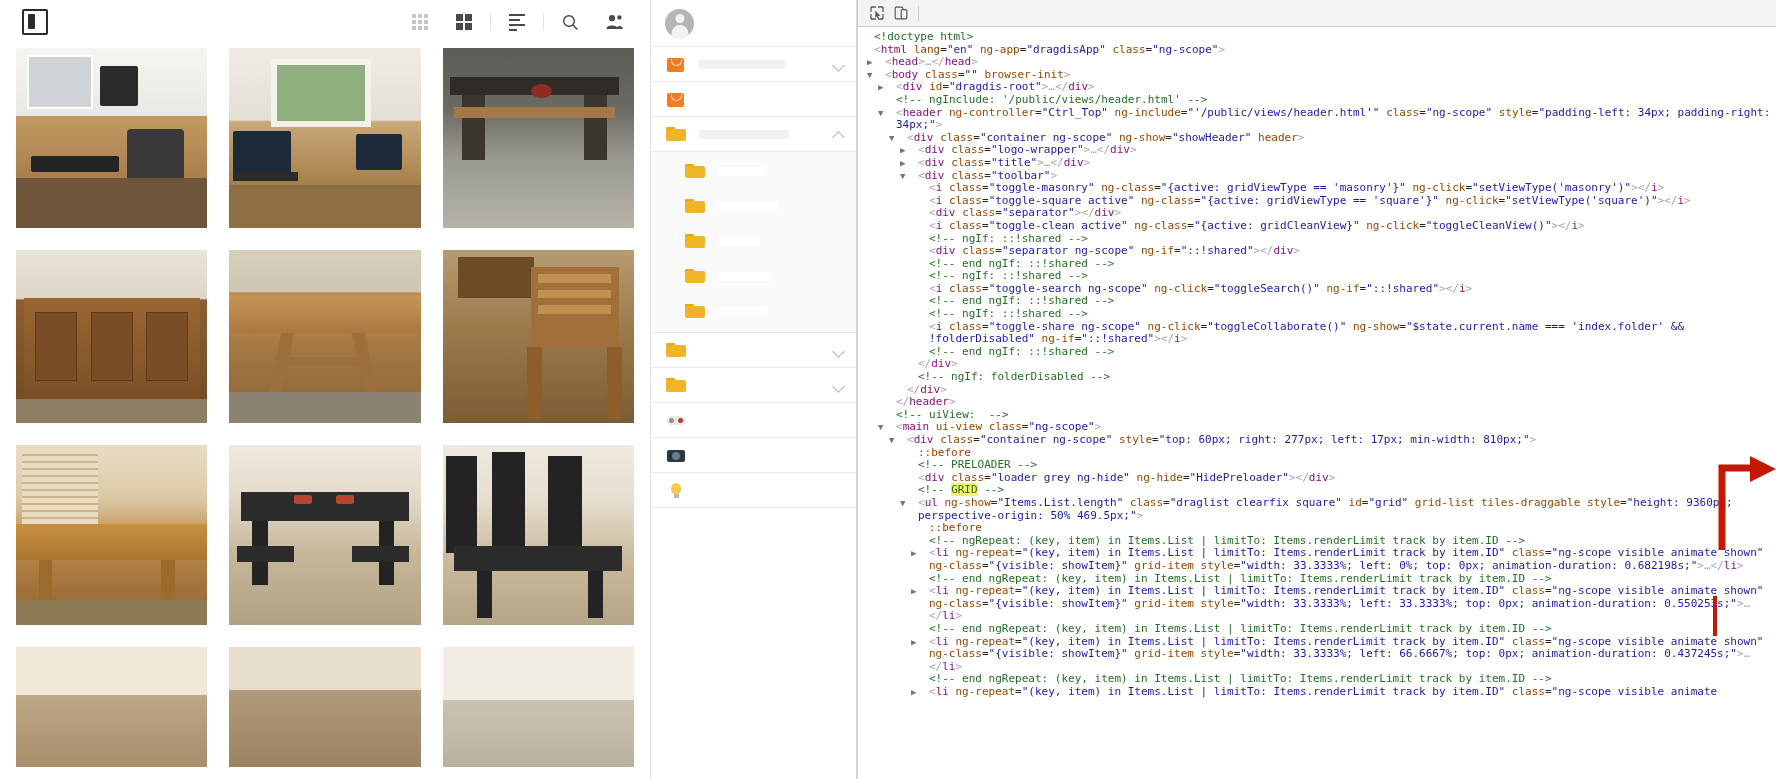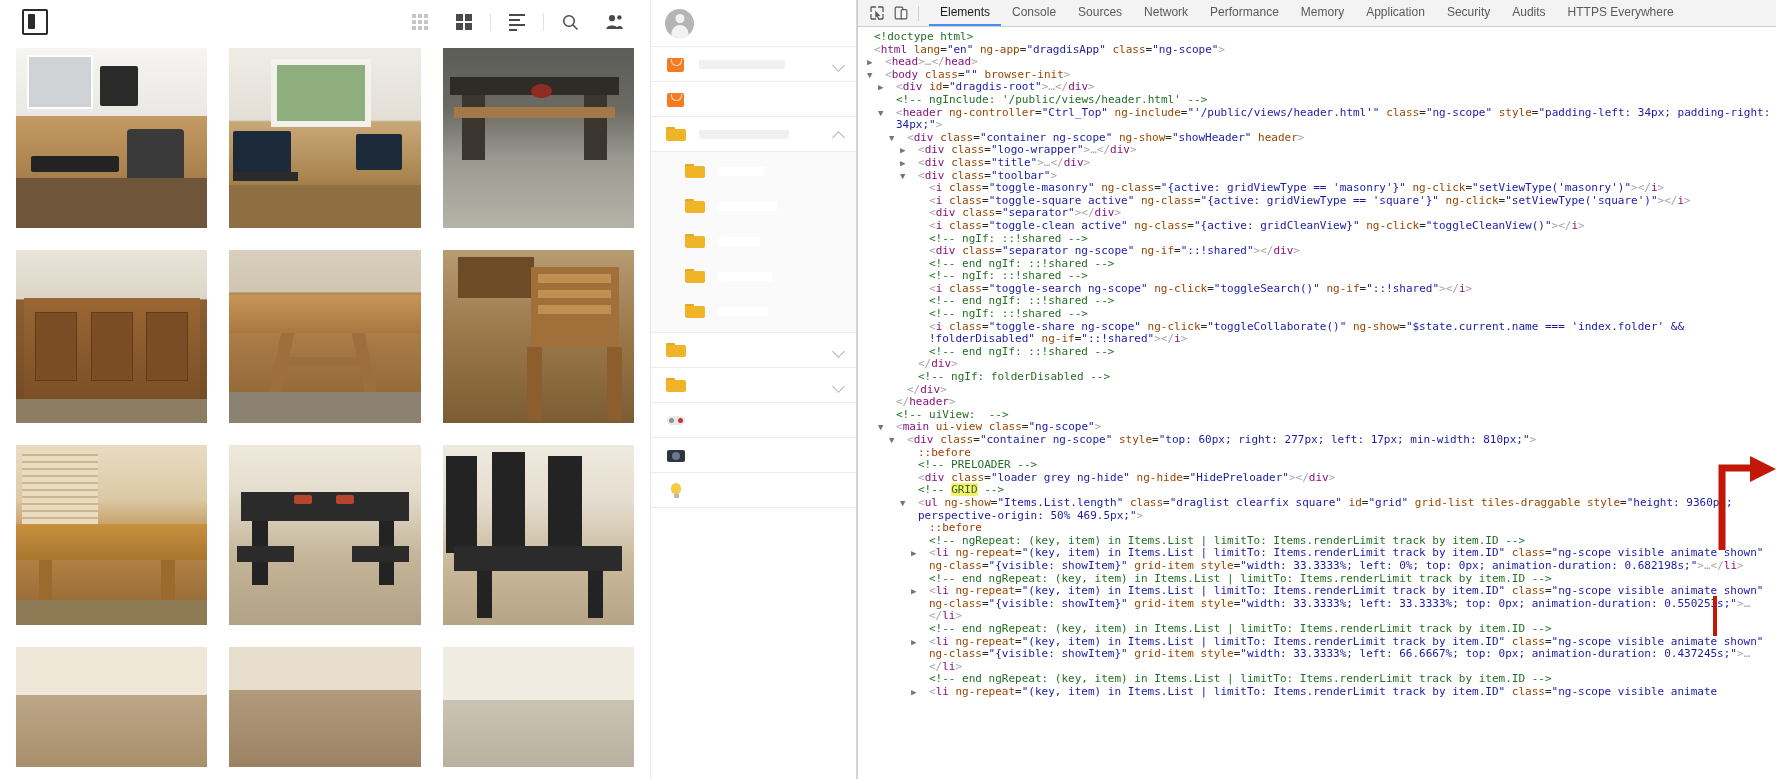--- a/index.html
+++ b/index.html
@@ -487,32 +487,20 @@
           </svg>
         </div>
         <div class="dt-tbtn">
           <svg width="14" height="14" viewBox="0 0 14 14">
             <rect x="1.2" y="1.2" width="7.6" height="11.6" rx="1" fill="none" stroke="#5a5a5a" stroke-width="1.2"></rect>
             <rect x="7.2" y="3.6" width="5.6" height="9.2" rx="1" fill="#fff" stroke="#5a5a5a" stroke-width="1.2"></rect>
           </svg>
         </div>
         <div class="vsep"></div>
       </div>
-      <div id="dt-tabs" style="display:flex;">
-          <div class="dt-tab active">Elements</div>
-          <div class="dt-tab">Console</div>
-          <div class="dt-tab">Sources</div>
-          <div class="dt-tab">Network</div>
-          <div class="dt-tab">Performance</div>
-          <div class="dt-tab">Memory</div>
-          <div class="dt-tab">Application</div>
-          <div class="dt-tab">Security</div>
-          <div class="dt-tab">Audits</div>
-          <div class="dt-tab">HTTPS Everywhere</div>
-        </div>
     </div>
 
     <div class="dt-body" id="dt-body"><div class="dt-line" style="padding-left:10px; text-indent:-9px;"><span class="arw none"></span><span class="cm">&lt;!doctype html&gt;</span></div><div class="dt-line" style="padding-left:10px; text-indent:-9px;"><span class="arw none"></span><span class="pk">&lt;</span><span class="tg">html</span> <span class="at">lang</span>=<span class="av">"en"</span> <span class="at">ng-app</span>=<span class="av">"dragdisApp"</span> <span class="at">class</span>=<span class="av">"ng-scope"</span><span class="pk">&gt;</span></div><div class="dt-line" style="padding-left:21px; text-indent:-9px;"><span class="arw closed"></span><span class="pk">&lt;</span><span class="tg">head</span><span class="pk">&gt;</span><span class="pk">…</span><span class="pk">&lt;/</span><span class="tg">head</span><span class="pk">&gt;</span></div><div class="dt-line" style="padding-left:21px; text-indent:-9px;"><span class="arw open"></span><span class="pk">&lt;</span><span class="tg">body</span> <span class="at">class</span>=<span class="av">"</span><span class="spacer-body"></span><span class="av">"</span> <span class="at">browser-init</span><span class="pk">&gt;</span></div><div class="dt-line" style="padding-left:32px; text-indent:-9px;"><span class="arw closed"></span><span class="pk">&lt;</span><span class="tg">div</span> <span class="at">id</span>=<span class="av">"dragdis-root"</span><span class="pk">&gt;</span><span class="pk">…</span><span class="pk">&lt;/</span><span class="tg">div</span><span class="pk">&gt;</span></div><div class="dt-line" style="padding-left:32px; text-indent:-9px;"><span class="arw none"></span><span class="cm">&lt;!-- ngInclude: '/public/views/header.html' --&gt;</span></div><div class="dt-line" style="padding-left:32px; text-indent:-9px;"><span class="arw open"></span><span class="pk">&lt;</span><span class="tg">header</span> <span class="at">ng-controller</span>=<span class="av">"Ctrl_Top"</span> <span class="at">ng-include</span>=<span class="av">"'/public/views/header.html'"</span> <span class="at">class</span>=<span class="av">"ng-scope"</span> <span class="at">style</span>=<span class="av">"padding-left: 34px; padding-right: 34px;"</span><span class="pk">&gt;</span></div><div class="dt-line" style="padding-left:43px; text-indent:-9px;"><span class="arw open"></span><span class="pk">&lt;</span><span class="tg">div</span> <span class="at">class</span>=<span class="av">"container ng-scope"</span> <span class="at">ng-show</span>=<span class="av">"showHeader"</span> <span class="at">header</span><span class="pk">&gt;</span></div><div class="dt-line" style="padding-left:54px; text-indent:-9px;"><span class="arw closed"></span><span class="pk">&lt;</span><span class="tg">div</span> <span class="at">class</span>=<span class="av">"logo-wrapper"</span><span class="pk">&gt;</span><span class="pk">…</span><span class="pk">&lt;/</span><span class="tg">div</span><span class="pk">&gt;</span></div><div class="dt-line" style="padding-left:54px; text-indent:-9px;"><span class="arw closed"></span><span class="pk">&lt;</span><span class="tg">div</span> <span class="at">class</span>=<span class="av">"title"</span><span class="pk">&gt;</span><span class="pk">…</span><span class="pk">&lt;/</span><span class="tg">div</span><span class="pk">&gt;</span></div><div class="dt-line" style="padding-left:54px; text-indent:-9px;"><span class="arw open"></span><span class="pk">&lt;</span><span class="tg">div</span> <span class="at">class</span>=<span class="av">"toolbar"</span><span class="pk">&gt;</span></div><div class="dt-line" style="padding-left:65px; text-indent:-9px;"><span class="arw none"></span><span class="pk">&lt;</span><span class="tg">i</span> <span class="at">class</span>=<span class="av">"toggle-masonry"</span> <span class="at">ng-class</span>=<span class="av">"{active: gridViewType == 'masonry'}"</span> <span class="at">ng-click</span>=<span class="av">"setViewType('masonry')"</span><span class="pk">&gt;&lt;/</span><span class="tg">i</span><span class="pk">&gt;</span></div><div class="dt-line" style="padding-left:65px; text-indent:-9px;"><span class="arw none"></span><span class="pk">&lt;</span><span class="tg">i</span> <span class="at">class</span>=<span class="av">"toggle-square active"</span> <span class="at">ng-class</span>=<span class="av">"{active: gridViewType == 'square'}"</span> <span class="at">ng-click</span>=<span class="av">"setViewType('square')"</span><span class="pk">&gt;&lt;/</span><span class="tg">i</span><span class="pk">&gt;</span></div><div class="dt-line" style="padding-left:65px; text-indent:-9px;"><span class="arw none"></span><span class="pk">&lt;</span><span class="tg">div</span> <span class="at">class</span>=<span class="av">"separator"</span><span class="pk">&gt;&lt;/</span><span class="tg">div</span><span class="pk">&gt;</span></div><div class="dt-line" style="padding-left:65px; text-indent:-9px;"><span class="arw none"></span><span class="pk">&lt;</span><span class="tg">i</span> <span class="at">class</span>=<span class="av">"toggle-clean active"</span> <span class="at">ng-class</span>=<span class="av">"{active: gridCleanView}"</span> <span class="at">ng-click</span>=<span class="av">"toggleCleanView()"</span><span class="pk">&gt;&lt;/</span><span class="tg">i</span><span class="pk">&gt;</span></div><div class="dt-line" style="padding-left:65px; text-indent:-9px;"><span class="arw none"></span><span class="cm">&lt;!-- ngIf: ::!shared --&gt;</span></div><div class="dt-line" style="padding-left:65px; text-indent:-9px;"><span class="arw none"></span><span class="pk">&lt;</span><span class="tg">div</span> <span class="at">class</span>=<span class="av">"separator ng-scope"</span> <span class="at">ng-if</span>=<span class="av">"::!shared"</span><span class="pk">&gt;&lt;/</span><span class="tg">div</span><span class="pk">&gt;</span></div><div class="dt-line" style="padding-left:65px; text-indent:-9px;"><span class="arw none"></span><span class="cm">&lt;!-- end ngIf: ::!shared --&gt;</span></div><div class="dt-line" style="padding-left:65px; text-indent:-9px;"><span class="arw none"></span><span class="cm">&lt;!-- ngIf: ::!shared --&gt;</span></div><div class="dt-line" style="padding-left:65px; text-indent:-9px;"><span class="arw none"></span><span class="pk">&lt;</span><span class="tg">i</span> <span class="at">class</span>=<span class="av">"toggle-search ng-scope"</span> <span class="at">ng-click</span>=<span class="av">"toggleSearch()"</span> <span class="at">ng-if</span>=<span class="av">"::!shared"</span><span class="pk">&gt;&lt;/</span><span class="tg">i</span><span class="pk">&gt;</span></div><div class="dt-line" style="padding-left:65px; text-indent:-9px;"><span class="arw none"></span><span class="cm">&lt;!-- end ngIf: ::!shared --&gt;</span></div><div class="dt-line" style="padding-left:65px; text-indent:-9px;"><span class="arw none"></span><span class="cm">&lt;!-- ngIf: ::!shared --&gt;</span></div><div class="dt-line" style="padding-left:65px; text-indent:-9px;"><span class="arw none"></span><span class="pk">&lt;</span><span class="tg">i</span> <span class="at">class</span>=<span class="av">"toggle-share ng-scope"</span> <span class="at">ng-click</span>=<span class="av">"toggleCollaborate()"</span> <span class="at">ng-show</span>=<span class="av">"$state.current.name === 'index.folder' &amp;&amp; !folderDisabled"</span> <span class="at">ng-if</span>=<span class="av">"::!shared"</span><span class="pk">&gt;&lt;/</span><span class="tg">i</span><span class="pk">&gt;</span></div><div class="dt-line" style="padding-left:65px; text-indent:-9px;"><span class="arw none"></span><span class="cm">&lt;!-- end ngIf: ::!shared --&gt;</span></div><div class="dt-line" style="padding-left:54px; text-indent:-9px;"><span class="arw none"></span><span class="pk">&lt;/</span><span class="tg">div</span><span class="pk">&gt;</span></div><div class="dt-line" style="padding-left:54px; text-indent:-9px;"><span class="arw none"></span><span class="cm">&lt;!-- ngIf: folderDisabled --&gt;</span></div><div class="dt-line" style="padding-left:43px; text-indent:-9px;"><span class="arw none"></span><span class="pk">&lt;/</span><span class="tg">div</span><span class="pk">&gt;</span></div><div class="dt-line" style="padding-left:32px; text-indent:-9px;"><span class="arw none"></span><span class="pk">&lt;/</span><span class="tg">header</span><span class="pk">&gt;</span></div><div class="dt-line" style="padding-left:32px; text-indent:-9px;"><span class="arw none"></span><span class="cm">&lt;!-- uiView:  --&gt;</span></div><div class="dt-line" style="padding-left:32px; text-indent:-9px;"><span class="arw open"></span><span class="pk">&lt;</span><span class="tg">main</span> <span class="at">ui-view</span> <span class="at">class</span>=<span class="av">"ng-scope"</span><span class="pk">&gt;</span></div><div class="dt-line" style="padding-left:43px; text-indent:-9px;"><span class="arw open"></span><span class="pk">&lt;</span><span class="tg">div</span> <span class="at">class</span>=<span class="av">"container ng-scope"</span> <span class="at">style</span>=<span class="av">"top: 60px; right: 277px; left: 17px; min-width: 810px;"</span><span class="pk">&gt;</span></div><div class="dt-line" style="padding-left:54px; text-indent:-9px;"><span class="arw none"></span><span class="ps">::before</span></div><div class="dt-line" style="padding-left:54px; text-indent:-9px;"><span class="arw none"></span><span class="cm">&lt;!-- PRELOADER --&gt;</span></div><div class="dt-line" style="padding-left:54px; text-indent:-9px;"><span class="arw none"></span><span class="pk">&lt;</span><span class="tg">div</span> <span class="at">class</span>=<span class="av">"loader grey ng-hide"</span> <span class="at">ng-hide</span>=<span class="av">"HidePreloader"</span><span class="pk">&gt;&lt;/</span><span class="tg">div</span><span class="pk">&gt;</span></div><div class="dt-line" style="padding-left:54px; text-indent:-9px;"><span class="arw none"></span><span class="cm">&lt;!-- <span class="hl">GRID</span> --&gt;</span></div><div class="dt-line" style="padding-left:54px; text-indent:-9px;"><span class="arw open"></span><span class="pk">&lt;</span><span class="tg">ul</span> <span class="at">ng-show</span>=<span class="av">"Items.List.length"</span> <span class="at">class</span>=<span class="av">"draglist clearfix square"</span> <span class="at">id</span>=<span class="av">"grid"</span> <span class="at">grid-list</span> <span class="at">tiles-draggable</span> <span class="at">style</span>=<span class="av">"height: 9360px; perspective-origin: 50% 469.5px;"</span><span class="pk">&gt;</span></div><div class="dt-line" style="padding-left:65px; text-indent:-9px;"><span class="arw none"></span><span class="ps">::before</span></div><div class="dt-line" style="padding-left:65px; text-indent:-9px;"><span class="arw none"></span><span class="cm">&lt;!-- ngRepeat: (key, item) in Items.List | limitTo: Items.renderLimit track by item.ID --&gt;</span></div><div class="dt-line" style="padding-left:65px; text-indent:-9px;"><span class="arw closed"></span><span class="pk">&lt;</span><span class="tg">li</span> <span class="at">ng-repeat</span>=<span class="av">"(key, item) in Items.List | limitTo: Items.renderLimit track by item.ID"</span> <span class="at">class</span>=<span class="av">"ng-scope visible animate shown"</span> <span class="at">ng-class</span>=<span class="av">"{visible: showItem}"</span> <span class="at">grid-item</span> <span class="at">style</span>=<span class="av">"width: 33.3333%; left: 0%; top: 0px; animation-duration: 0.682198s;"</span><span class="pk">&gt;</span><span class="pk">…</span><span class="pk">&lt;/</span><span class="tg">li</span><span class="pk">&gt;</span></div><div class="dt-line" style="padding-left:65px; text-indent:-9px;"><span class="arw none"></span><span class="cm">&lt;!-- end ngRepeat: (key, item) in Items.List | limitTo: Items.renderLimit track by item.ID --&gt;</span></div><div class="dt-line" style="padding-left:65px; text-indent:-9px;"><span class="arw closed"></span><span class="pk">&lt;</span><span class="tg">li</span> <span class="at">ng-repeat</span>=<span class="av">"(key, item) in Items.List | limitTo: Items.renderLimit track by item.ID"</span> <span class="at">class</span>=<span class="av">"ng-scope visible animate shown"</span> <span class="at">ng-class</span>=<span class="av">"{visible: showItem}"</span> <span class="at">grid-item</span> <span class="at">style</span>=<span class="av">"width: 33.3333%; left: 33.3333%; top: 0px; animation-duration: 0.550253s;"</span><span class="pk">&gt;</span><span class="pk">…</span><span class="pk">&lt;/</span><span class="tg">li</span><span class="pk">&gt;</span></div><div class="dt-line" style="padding-left:65px; text-indent:-9px;"><span class="arw none"></span><span class="cm">&lt;!-- end ngRepeat: (key, item) in Items.List | limitTo: Items.renderLimit track by item.ID --&gt;</span></div><div class="dt-line" style="padding-left:65px; text-indent:-9px;"><span class="arw closed"></span><span class="pk">&lt;</span><span class="tg">li</span> <span class="at">ng-repeat</span>=<span class="av">"(key, item) in Items.List | limitTo: Items.renderLimit track by item.ID"</span> <span class="at">class</span>=<span class="av">"ng-scope visible animate shown"</span> <span class="at">ng-class</span>=<span class="av">"{visible: showItem}"</span> <span class="at">grid-item</span> <span class="at">style</span>=<span class="av">"width: 33.3333%; left: 66.6667%; top: 0px; animation-duration: 0.437245s;"</span><span class="pk">&gt;</span><span class="pk">…</span><span class="pk">&lt;/</span><span class="tg">li</span><span class="pk">&gt;</span></div><div class="dt-line" style="padding-left:65px; text-indent:-9px;"><span class="arw none"></span><span class="cm">&lt;!-- end ngRepeat: (key, item) in Items.List | limitTo: Items.renderLimit track by item.ID --&gt;</span></div><div class="dt-line" style="padding-left:65px; text-indent:-9px;"><span class="arw closed"></span><span class="pk">&lt;</span><span class="tg">li</span> <span class="at">ng-repeat</span>=<span class="av">"(key, item) in Items.List | limitTo: Items.renderLimit track by item.ID"</span> <span class="at">class</span>=<span class="av">"ng-scope visible animate</span></div></div>
 
     <div class="selection-bar"></div>
 
     <svg class="red-arrow" viewBox="0 0 72 105">
       <path d="M8 102 L8 20 L40 20" stroke="#c21807" stroke-width="7" fill="none"></path>
       <path d="M36 8 L62 21 L36 34 Z" fill="#c21807"></path>
     </svg>

